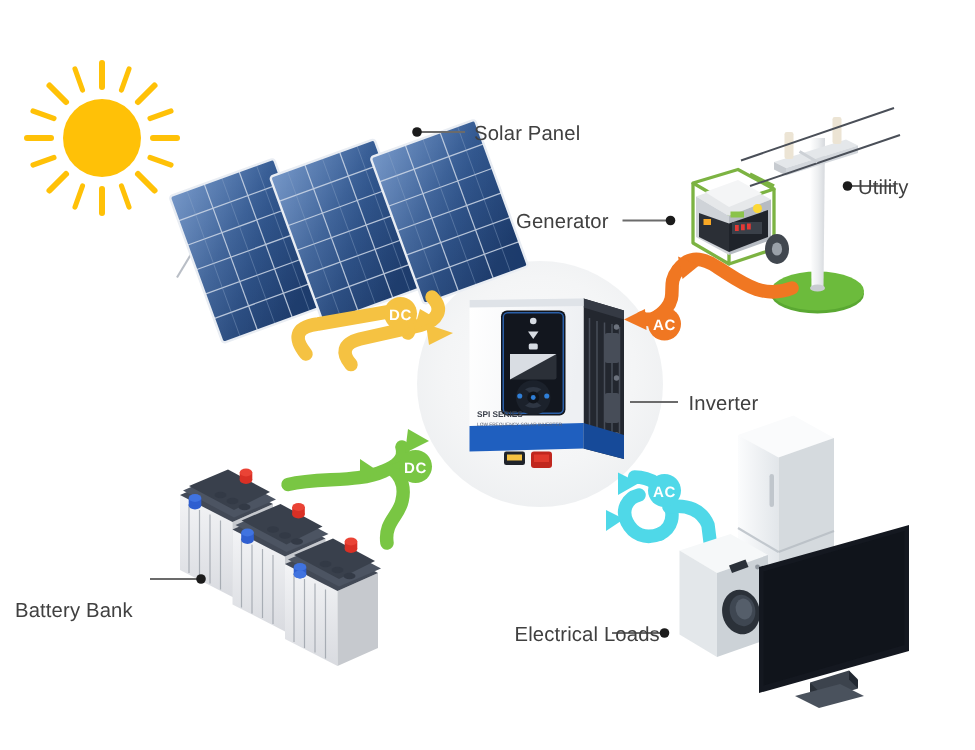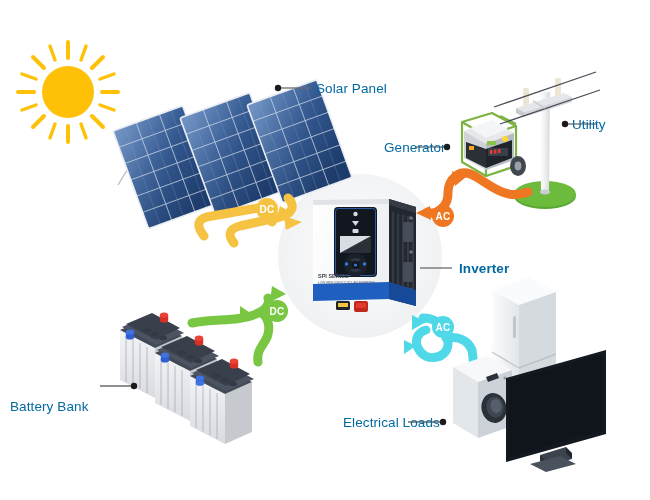--- a/index.html
+++ b/index.html
@@ -22,21 +22,21 @@
     position: absolute;
     left: 0;
     top: 0;
     width: 650px;
     height: 500px;
   }
   .callout-label {
     position: absolute;
     font-family: "Liberation Sans", sans-serif;
     font-size: 13.5px;
-    color: #0369a1;
+    color: #404040;
     white-space: nowrap;
     letter-spacing: 0.1px;
   }
   .flow-badge-text {
     font-family: "Liberation Sans", sans-serif;
     font-size: 10px;
     font-weight: bold;
     fill: #ffffff;
     letter-spacing: 0.4px;
   }
@@ -487,23 +487,23 @@
       <circle cx="278" cy="88" r="3.2"></circle>
       <circle cx="447" cy="147" r="3.2"></circle>
       <circle cx="565" cy="124" r="3.2"></circle>
       <circle cx="134" cy="386" r="3.2"></circle>
       <circle cx="443" cy="422" r="3.2"></circle>
     </g>
   </svg>
 
   <div class="callout-label" style="left:316px; top:81px;">Solar Panel</div>
 
-  <div class="callout-label" style="left:344px; top:140px;margin-left:40px;">Generator</div>
+  <div class="callout-label" style="left:344px; top:140px;">Generator</div>
 
   <div class="callout-label" style="left:572px; top:117px;">Utility</div>
 
-  <div class="callout-label" style="left:459px; top:261px;font-weight:bold;">Inverter</div>
+  <div class="callout-label" style="left:459px; top:261px;">Inverter</div>
 
   <div class="callout-label" style="left:10px; top:379px;margin-top:20px;">Battery Bank</div>
 
   <div class="callout-label" style="left:308px; top:415px;margin-left:35px;">Electrical Loads</div>
 
 </div>
 
 </body></html>

